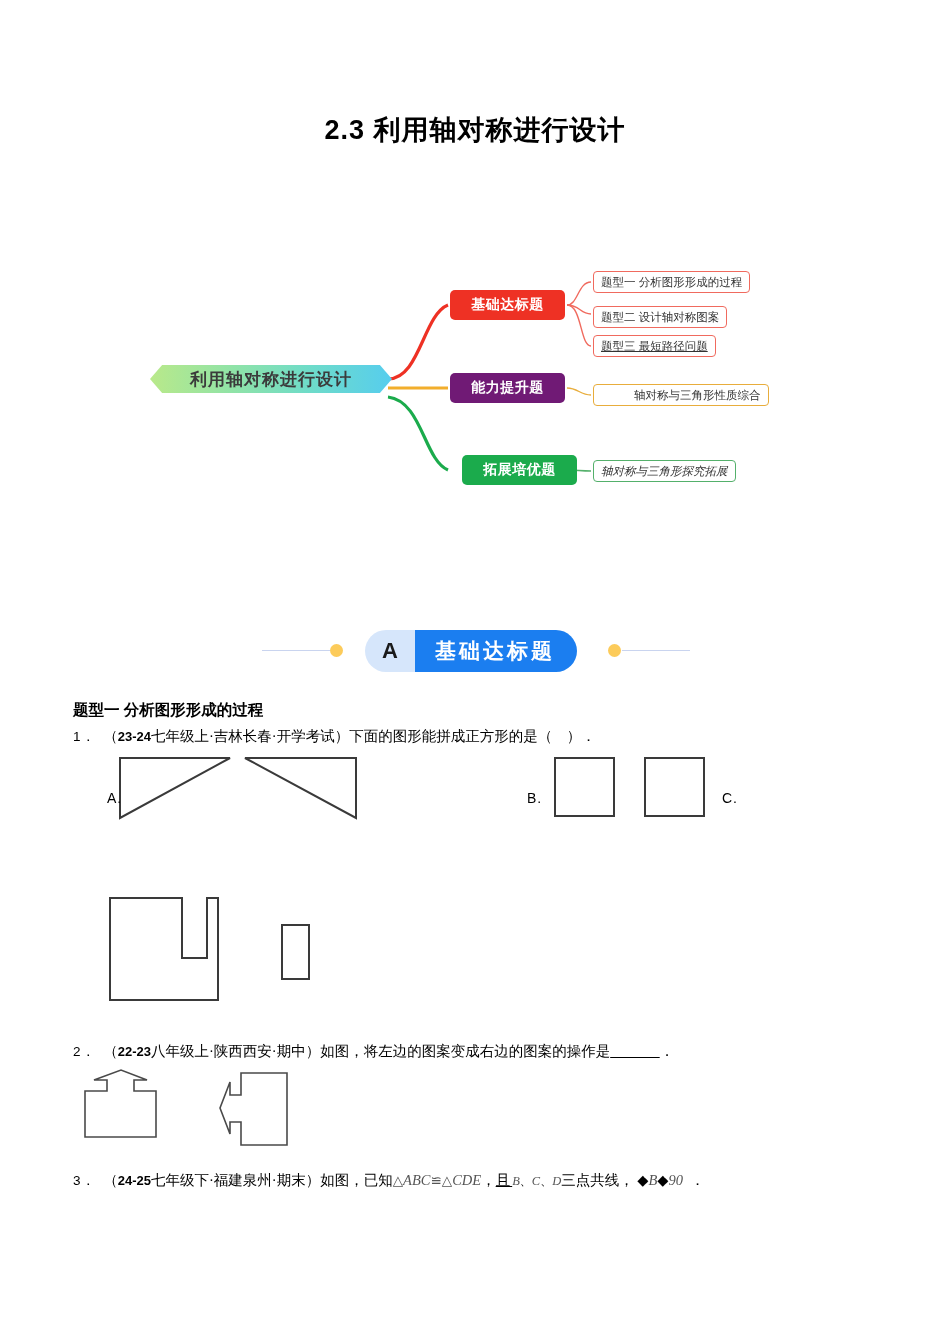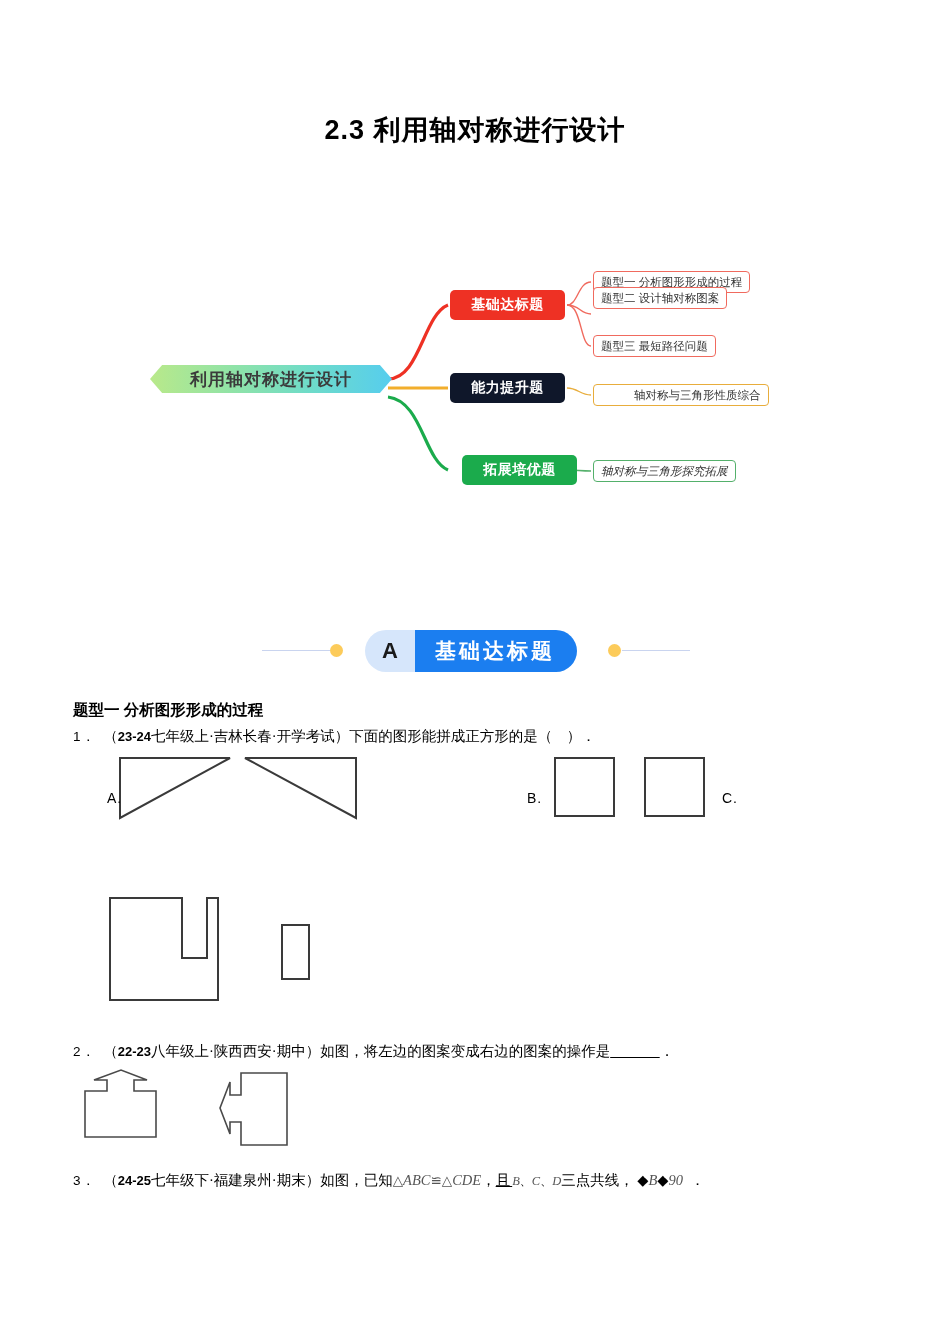--- a/index.html
+++ b/index.html
@@ -65,40 +65,40 @@
   .mm-branch {
     width: 115px;
     height: 30px;
     border-radius: 5px;
     font-size: 14px;
     font-weight: bold;
     color: #ffffff;
     letter-spacing: 0.5px;
   }
   .mm-branch-1 { left: 310px; top: 35px;  background: #ee3124; }
-  .mm-branch-2 { left: 310px; top: 118px; background: #0f172a; }
+  .mm-branch-2 { left: 310px; top: 118px; background: #701a75; }
   .mm-branch-3 { left: 310px; top: 200px; background: #1bab4c; margin-left: 12px; }
 
   .mm-leaf {
     height: 22px;
     border-radius: 4px;
     background: #ffffff;
     font-size: 11.5px;
     color: #333;
     padding: 0 7px;
     box-sizing: border-box;
     white-space: nowrap;
   }
   .leaf-red    { border: 1.4px solid #f06a5e; }
   .leaf-orange { border: 1.4px solid #e8ad3c; }
   .leaf-green  { border: 1.4px solid #54b06b; }
 
   .mm-leaf-a { left: 453px; top: 16px; }
-  .mm-leaf-b { left: 453px; top: 32px; text-align: right; }
-  .mm-leaf-c { left: 453px; top: 80px; }
+  .mm-leaf-b { left: 453px; top: 51px; text-align: right; }
+  .mm-leaf-c { left: 453px; top: 80px; text-decoration: underline; }
   .mm-leaf-d { left: 453px; top: 129px; padding-left: 40px; }
   .mm-leaf-e { left: 453px; top: 205px; font-style: italic; }
 
   
   .banner {
     position: absolute;
     left: 0;
     top: 619px;
     width: 950px;
     height: 60px;

